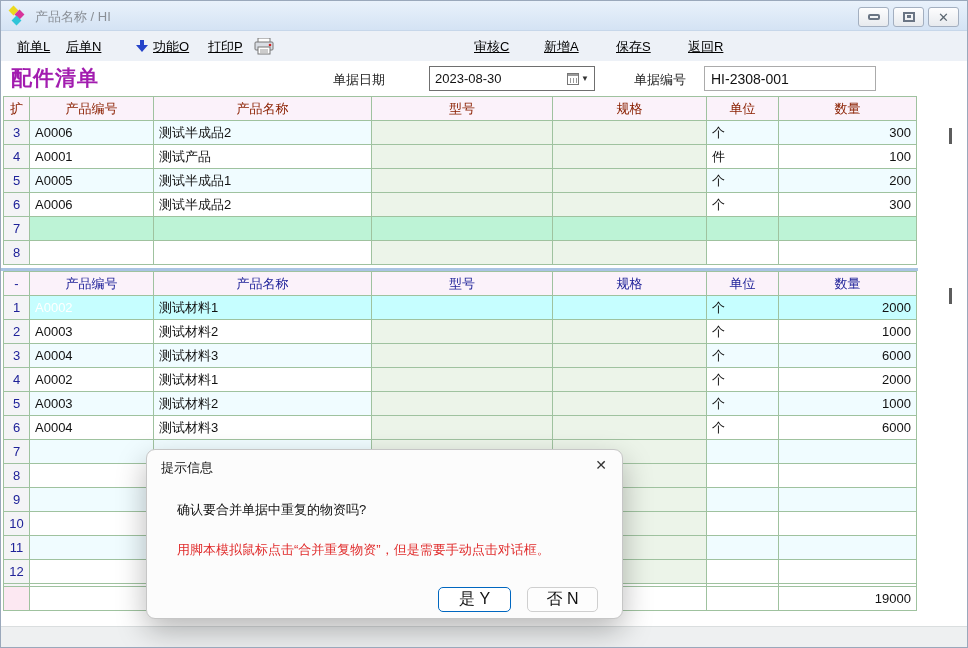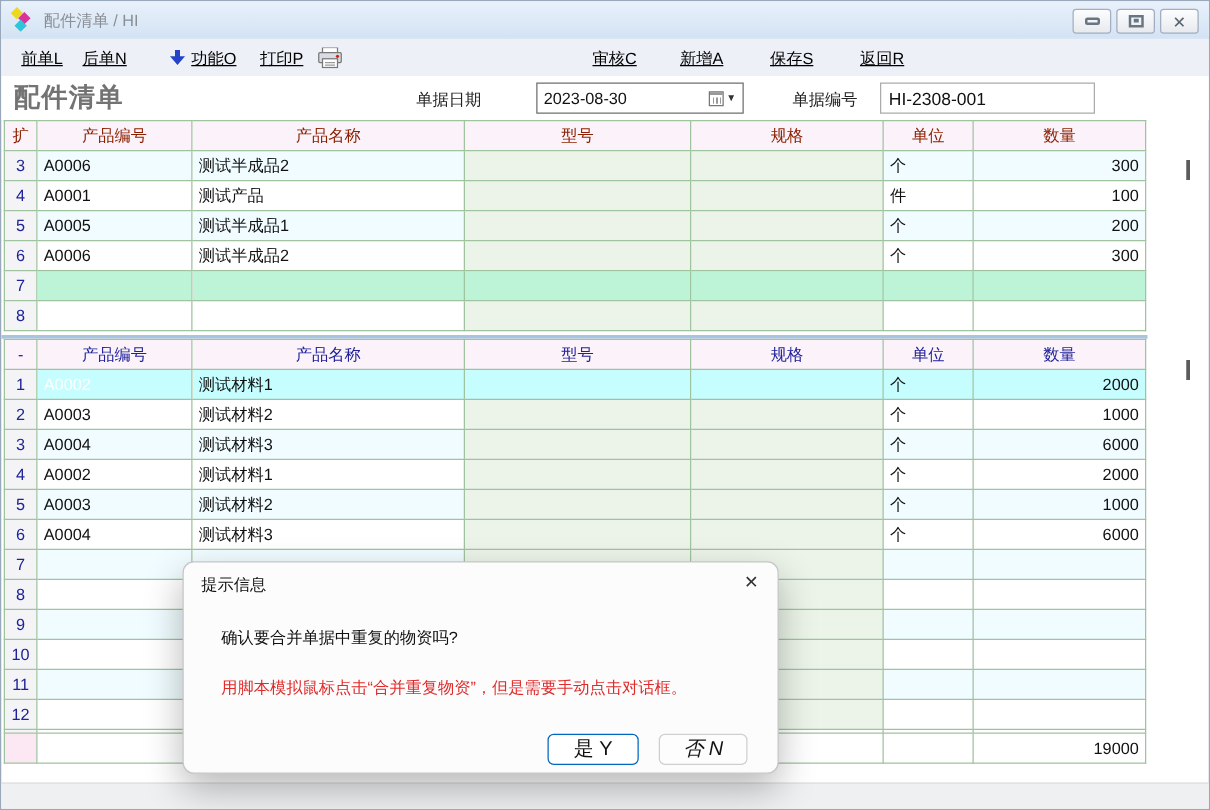--- a/index.html
+++ b/index.html
@@ -28,21 +28,21 @@
   .tlink { position:absolute; top:7px; font-size:13px; color:#000000; text-decoration:underline; cursor:pointer; white-space:nowrap; }
   #arrow-icon { position:absolute; left:135px; top:9px; width:12px; height:13px; }
   #arrow-icon .stem { position:absolute; left:4px; top:0; width:4px; height:6px; background:#2543c9; }
   #arrow-icon .head { position:absolute; left:0; top:5px; width:0; height:0;
     border-left:6px solid transparent; border-right:6px solid transparent; border-top:7px solid #2543c9; }
   #printer-icon { position:absolute; left:253px; top:7px; }
 
   
   #formarea { position:absolute; left:0; top:60px; width:968px; height:35px; background:#fff; }
   #page-title { position:absolute; left:10px; top:3px; font-family:"DejaVu Serif","Liberation Serif",serif;
-    font-size:21px; font-weight:bold; color:#737373; letter-spacing:1px; }
+    font-size:21px; font-weight:bold; color:#a21caf; letter-spacing:1px; }
   .flabel { position:absolute; top:10px; font-size:13px; color:#222; }
   #date-field { position:absolute; left:428px; top:5px; width:166px; height:25px; border:1px solid #6f6f6f; background:#fff; }
   #date-field input { position:absolute; left:0; top:0; width:135px; height:23px; border:none; outline:none;
     padding-left:5px; font-size:13px; font-family:inherit; color:#111; background:transparent; }
   #cal-btn { position:absolute; right:2px; top:2px; width:28px; height:19px; display:flex; align-items:center; justify-content:center; gap:2px; }
   #cal-btn .cal { width:12px; height:12px; border:1px solid #777; background:
     linear-gradient(#999 2px, transparent 2px); position:relative; }
   #cal-btn .cal::after { content:""; position:absolute; left:2px; top:4px; width:7px; height:5px;
     background:repeating-linear-gradient(90deg,#999 0 1px,transparent 1px 3px); }
   #cal-btn .drop { font-size:8px; color:#333; }
@@ -78,34 +78,34 @@
   
   #dialog { position:absolute; left:145px; top:448px; width:477px; height:170px; background:#fcfcfc;
     border:1px solid #c6c6c6; border-radius:9px; box-shadow:0 12px 30px rgba(0,0,0,.28); z-index:10; }
   #dialog-title { position:absolute; left:14px; top:9px; font-size:13px; color:#111; }
   #dialog-close { position:absolute; right:15px; top:7px; font-size:14px; color:#333; cursor:pointer; }
   #dialog-msg { position:absolute; left:30px; top:51px; font-size:13px; color:#111; }
   #dialog-note { position:absolute; left:30px; top:91px; font-size:13px; color:#e02b2b; }
   .dlg-btn { position:absolute; top:137px; height:25px; font-size:16px; font-family:inherit;
     background:#fff; border-radius:5px; display:flex; align-items:center; justify-content:center; cursor:pointer; color:#111; }
   #btn-yes { left:291px; width:73px; border:1.5px solid #0067c0; }
-  #btn-no  { left:380px; width:71px; border:1px solid #cfcfcf; background:#fdfdfd;font-style:italic; }
+  #btn-no  { left:380px; width:71px; border:1px solid #cfcfcf; background:#fdfdfd; }
 </style>
 </head>
 <body>
 
 <div id="win">
 
   <div id="titlebar">
     <span id="app-icon">
         <i class="d1"></i>
         <i class="d2"></i>
         <i class="d3"></i>
       </span>
-    <span id="win-title">配件清单 / HI</span>
+    <span id="win-title">产品名称 / HI</span>
     <span class="winbtns">
       <span class="winbtn">
           <span class="glyph-min"></span>
         </span>
       <span class="winbtn">
           <span class="glyph-max">
             <i></i>
           </span>
         </span>
       <span class="winbtn">

